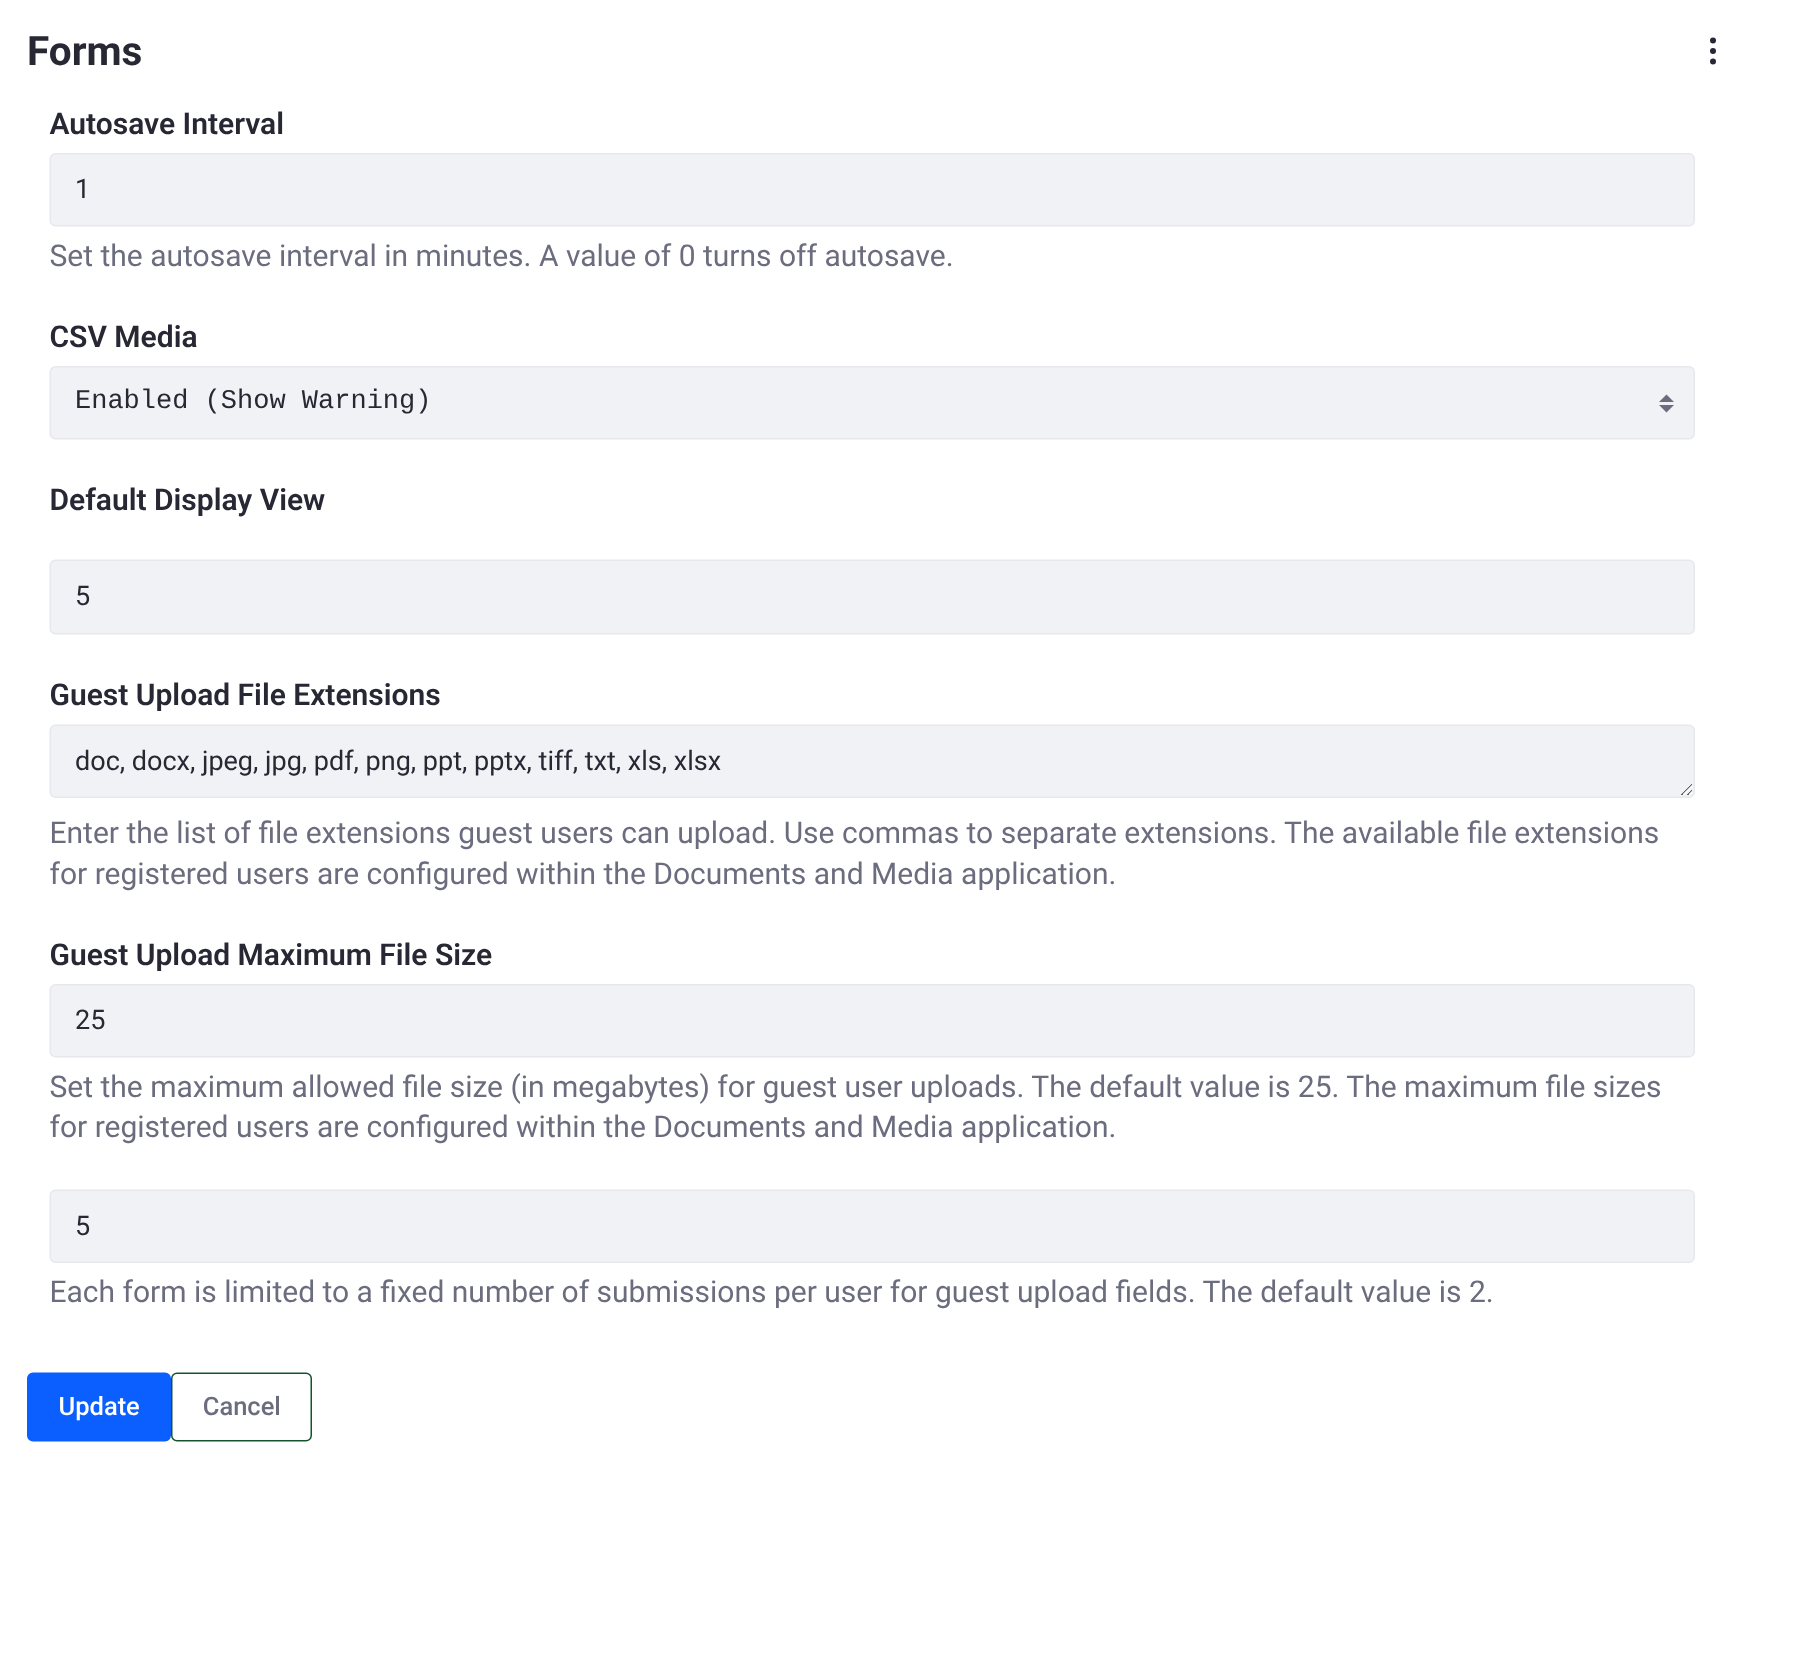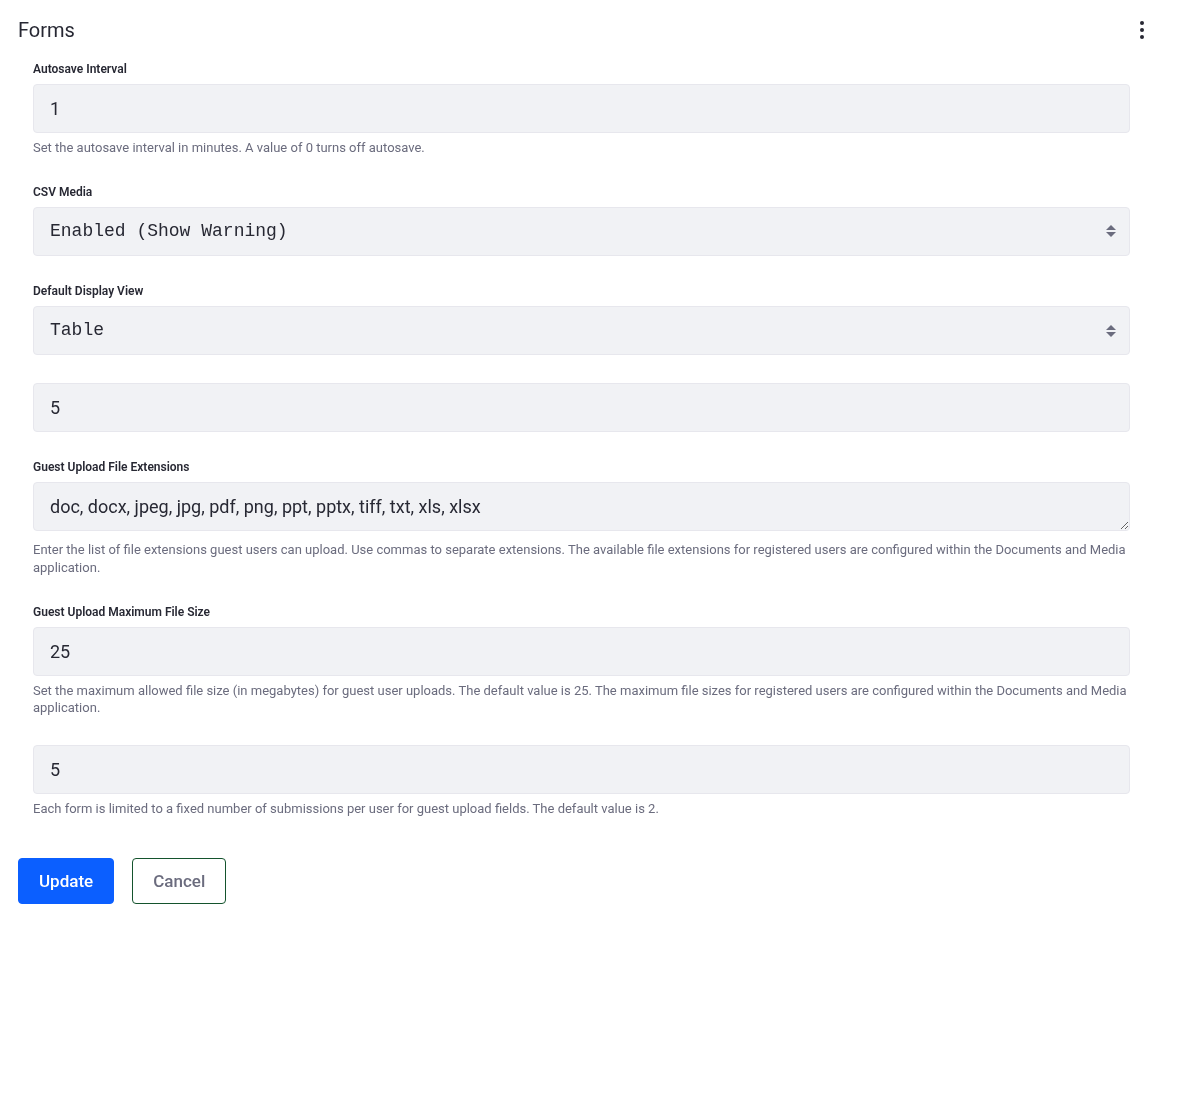--- a/index.html
+++ b/index.html
@@ -14,22 +14,22 @@
       padding: 18px;
       width: 1200px;
     }
     .header {
       display: flex;
       justify-content: space-between;
       align-items: center;
       margin-bottom: 20px;
     }
     .header h1 {
-      font-size: 20px;
-      font-weight: 400;
+      font-size: 27px;
+      font-weight: 700;
       color: #272833;
     }
     .kebab-menu {
       width: 24px;
       height: 24px;
       display: flex;
       flex-direction: column;
       justify-content: center;
       align-items: center;
       gap: 3px;
@@ -45,21 +45,21 @@
     }
     .form-content {
       padding-left: 15px;
       padding-right: 52px;
     }
     .form-group {
       margin-bottom: 28px;
     }
     .form-label {
       display: block;
-      font-size: 12px;
+      font-size: 20px;
       font-weight: 600;
       color: #272833;
       margin-bottom: 8px;
     }
     .form-input, .form-select, .form-textarea {
       width: 100%;
       background: #f1f2f5;
       border: 1px solid #e7e7ed;
       border-radius: 4px;
       padding: 11px 16px;
@@ -101,28 +101,27 @@
       border-left: 5px solid transparent;
       border-right: 5px solid transparent;
       border-top: 5px solid #6b6c7e;
     }
     .form-textarea {
       resize: both;
       min-height: 48px;
       overflow: hidden;
     }
     .help-text {
-      font-size: 13px;
+      font-size: 20px;
       color: #6b6c7e;
       margin-top: 6px;
       line-height: 1.35;
     }
     .button-row {
       display: flex;
-      gap: 18px;
       margin-top: 40px;
     }
     .btn {
       padding: 12px 20px;
       font-size: 17px;
       font-weight: 500;
       border-radius: 4px;
       cursor: pointer;
       border: 1px solid transparent;
       font-family: inherit;
@@ -166,29 +165,20 @@
       </select>
       <div class="select-arrows">
         <div class="arrow-up"></div>
         <div class="arrow-down"></div>
       </div>
     </div>
   </div>
 
   <div class="form-group">
     <label class="form-label">Default Display View</label>
-    <div class="select-wrapper">
-      <select class="form-select">
-        <option>Table</option>
-      </select>
-      <div class="select-arrows">
-        <div class="arrow-up"></div>
-        <div class="arrow-down"></div>
-      </div>
-    </div>
   </div>
 
   <div class="form-group">
     <input type="text" class="form-input" value="5" style="">
   </div>
 
   <div class="form-group">
     <label class="form-label">Guest Upload File Extensions</label>
     <textarea class="form-textarea" rows="1" style="">doc, docx, jpeg, jpg, pdf, png, ppt, pptx, tiff, txt, xls, xlsx</textarea>
     <div class="help-text">Enter the list of file extensions guest users can upload. Use commas to separate extensions. The available file extensions for registered users are configured within the Documents and Media application.</div>

